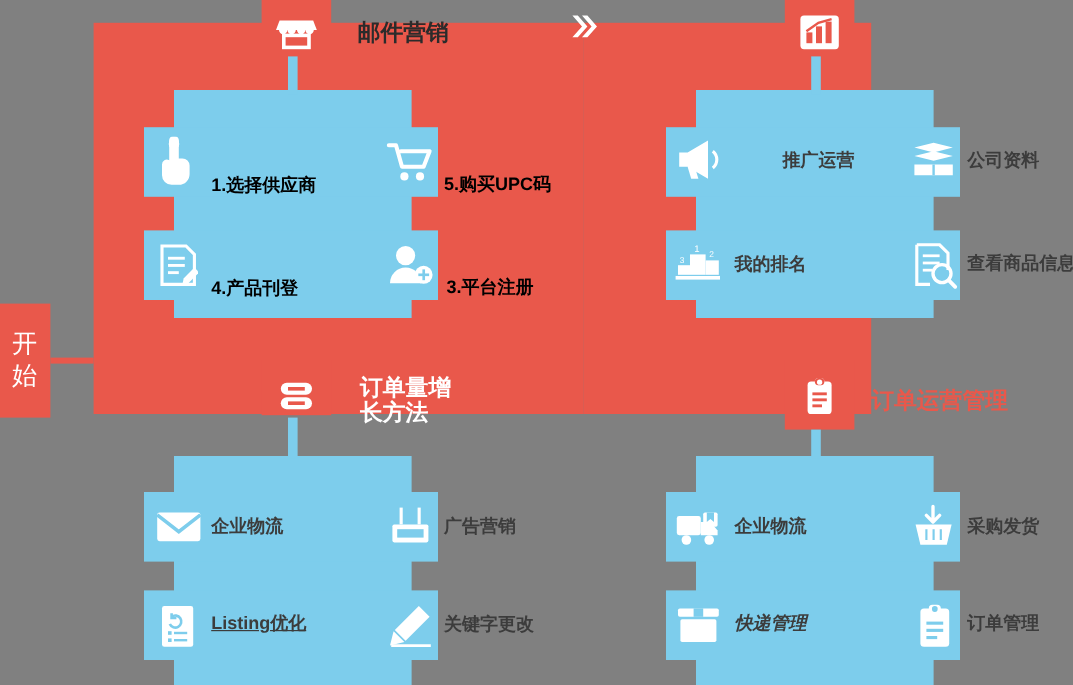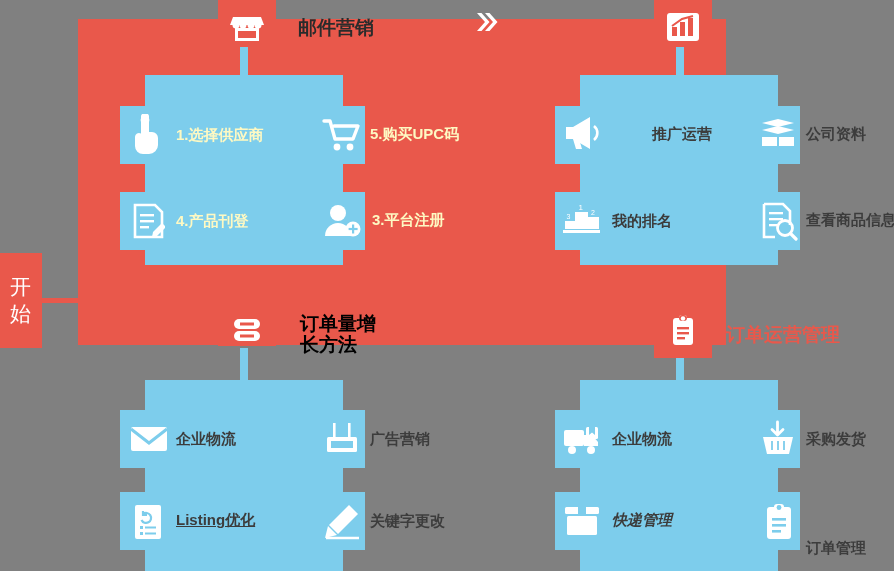--- a/index.html
+++ b/index.html
@@ -67,21 +67,21 @@
     font-size: 19px;
     font-weight: bold;
     color: #e9584b;
   }
   .lbl-branch.two-line { line-height: 1.12; white-space: normal; width: 78px; }
   .lbl-leaf {
     font-size: 15px;
     color: #3c3c3c;
     font-weight: bold;
   }
-  .lbl-leaf.num { color: #fef9c3; }
+  .lbl-leaf.num { color: #000000; margin-top: 20px; }
 </style>
 </head>
 <body>
 
 <div id="canvas">
 
   <div class="start-node">
     <span>开</span>
     <span>始</span>
   </div>
@@ -151,21 +151,21 @@
   </div>
 
   <div class="chip" style="left:226px; top:310px; width:42px; height:42px;">
     <svg width="40" height="40" viewBox="0 0 40 40">
       <rect x="7" y="8" width="26" height="10" rx="5" fill="#ffffff"></rect>
       <rect x="7" y="20" width="26" height="10" rx="5" fill="#ffffff"></rect>
       <rect x="13" y="11.5" width="14" height="3" fill="#e9584b"></rect>
       <rect x="13" y="23.5" width="14" height="3" fill="#e9584b"></rect>
     </svg>
   </div>
-  <div class="lbl lbl-branch two-line" style="left:300px; top:313px; color:#000000;">
+  <div class="lbl lbl-branch two-line" style="left:300px; top:313px; color:#ffffff;">
     <span>订单量增</span><br>
     <span>长方法</span>
   </div>
 
   <div class="chip" style="left:662px; top:310px; width:42px; height:42px;">
     <svg width="40" height="40" viewBox="0 0 40 40">
       <rect x="10" y="7" width="20" height="27" rx="3" fill="#ffffff"></rect>
       <rect x="16" y="4" width="8" height="6" rx="3" fill="#ffffff"></rect>
       <rect x="16" y="4" width="8" height="6" rx="3" fill="#e9584b"></rect>
       <circle cx="20" cy="7.5" r="2.2" fill="#ffffff"></circle>
@@ -334,15 +334,15 @@
   <div class="chip" style="left:760px; top:501px; width:38px; height:42px;">
     <svg width="36" height="40" viewBox="0 0 36 40">
       <rect x="6" y="5" width="24" height="32" rx="3" fill="#ffffff"></rect>
       <rect x="13" y="2" width="10" height="7" rx="3" fill="#ffffff"></rect>
       <circle cx="18" cy="5.5" r="2.4" fill="#7dcdec"></circle>
       <rect x="11" y="16" width="14" height="2.6" fill="#7dcdec"></rect>
       <rect x="11" y="22" width="14" height="2.6" fill="#7dcdec"></rect>
       <rect x="11" y="28" width="9" height="2.6" fill="#7dcdec"></rect>
     </svg>
   </div>
-  <div class="lbl lbl-leaf" style="left:806px; top:512px;margin-top:28px;">订单管理</div>
+  <div class="lbl lbl-leaf" style="left:806px; top:512px;">订单管理</div>
 
 </div>
 
 </body></html>

